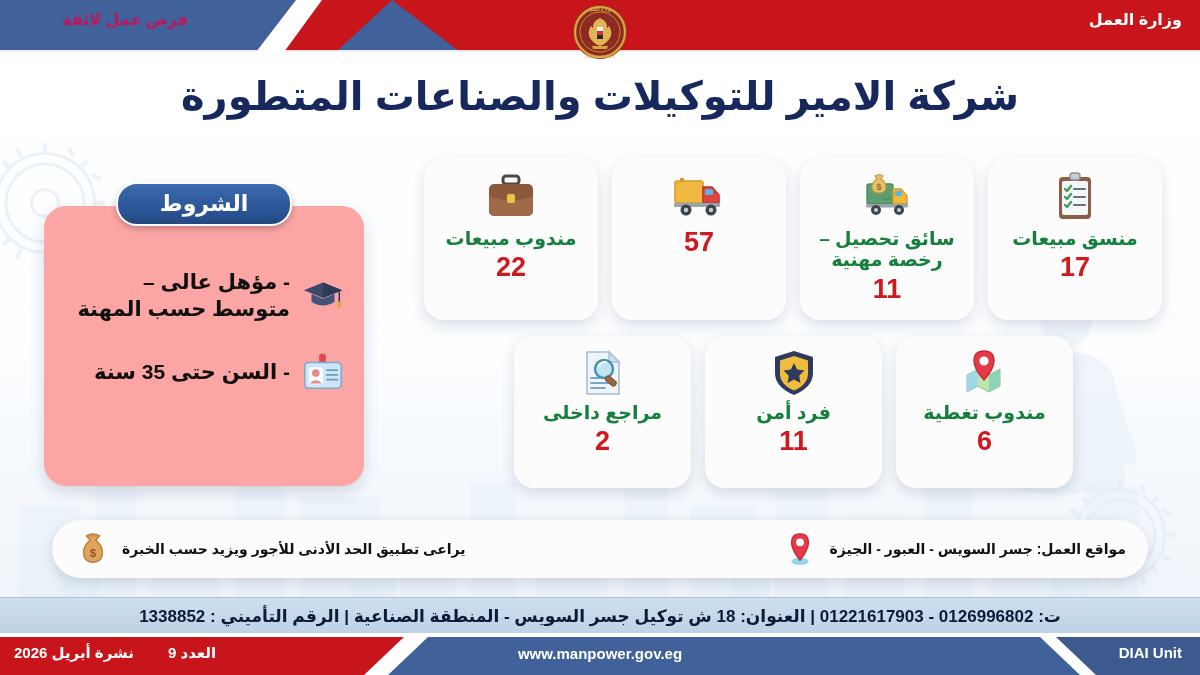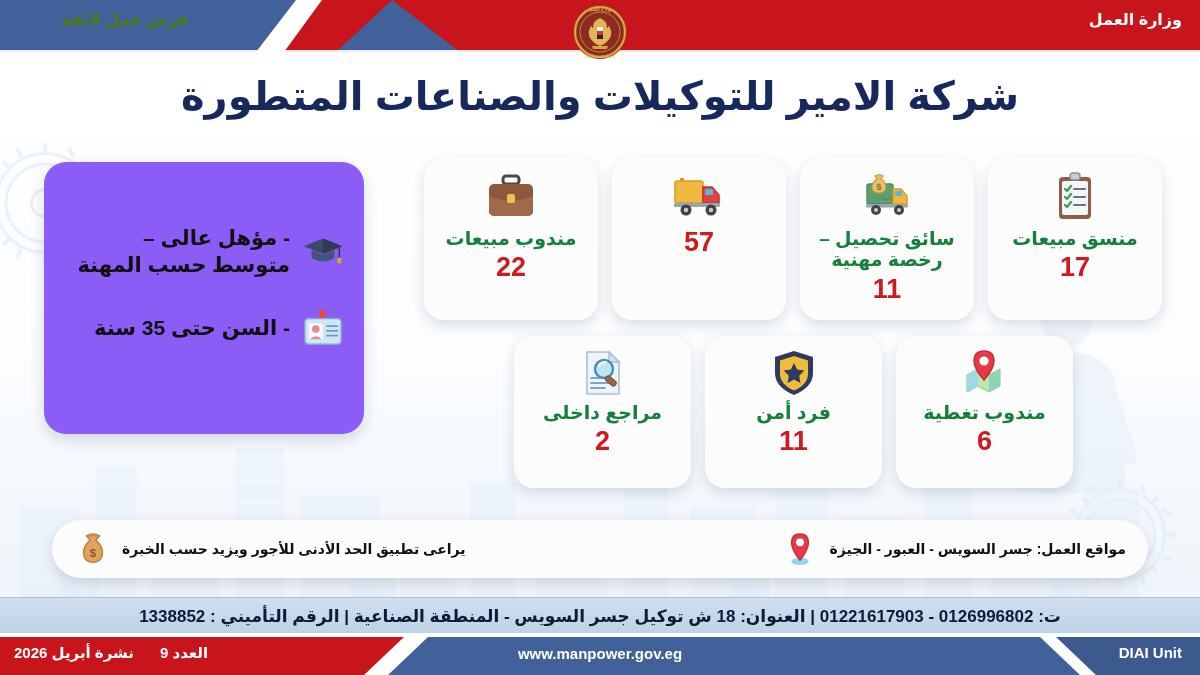--- a/index.html
+++ b/index.html
@@ -15,40 +15,40 @@
   .bg-grad{position:absolute;left:0;right:0;top:60px;bottom:60px;
     background:linear-gradient(180deg,#ffffff 0%,#fbfdff 55%,#eef4fa 100%);}
   .gear{position:absolute;opacity:.5;}
   .skyline{position:absolute;bottom:58px;left:0;width:100%;height:230px;opacity:.55;}
   .worker{position:absolute;right:40px;bottom:95px;width:190px;height:300px;opacity:.5;}
 
   
   .header{position:absolute;top:0;left:0;width:1200px;height:60px;z-index:3;}
   .hdr-svg{position:absolute;inset:0;}
   .hdr-left-label{position:absolute;top:10px;left:0;width:250px;text-align:center;
-    color:#4d7c0f;font-size:16px;font-weight:bold;letter-spacing:.2px;}
+    color:#be185d;font-size:16px;font-weight:bold;letter-spacing:.2px;}
   .hdr-right-label{position:absolute;top:10px;right:18px;
     color:#ffffff;font-size:16px;font-weight:bold;}
   .emblem{position:absolute;top:1px;left:50%;transform:translateX(-50%);width:60px;height:62px;}
 
   
   .title{position:absolute;top:74px;left:0;width:1200px;text-align:center;z-index:4;
     color:#16285c;font-size:40px;font-weight:bold;line-height:1.12;
     letter-spacing:-.4px;
     text-shadow:0 1px 0 rgba(255,255,255,.8);}
 
   
   .cond-wrap{position:absolute;left:44px;top:182px;width:320px;z-index:5;}
   .cond-badge{position:relative;margin:0 auto;width:172px;height:40px;border-radius:21px;
     background:linear-gradient(180deg,#3d6bad 0%,#2d589a 55%,#24497f 100%);
     border:2px solid #ffffff;box-shadow:0 3px 6px rgba(0,0,0,.22);
     display:flex;align-items:center;justify-content:center;
     color:#fff;font-size:22px;font-weight:bold;z-index:2;}
-  .cond-card{position:relative;margin-top:-20px;padding:44px 18px 28px;
-    background:#8b5cf6;border-radius:22px;box-shadow:0 6px 16px rgba(20,40,80,.16);
+  .cond-card{position:relative;margin-top:-20px;padding:44px 18px 36px;
+    background:#fca5a5;border-radius:22px;box-shadow:0 6px 16px rgba(20,40,80,.16);
     min-height:200px;}
   .cond-row{display:flex;align-items:center;justify-content:flex-start;gap:10px;
     margin:18px 0 26px;direction:rtl;}
   .cond-row:last-child{margin-bottom:6px;}
   .cond-icon{flex:0 0 auto;width:46px;height:46px;}
   .cond-text{flex:1;color:#101010;font-size:21px;font-weight:bold;line-height:1.3;
     text-align:right;}
 
   
   .cards{position:absolute;z-index:5;}
@@ -80,21 +80,21 @@
     background:linear-gradient(180deg,#cfdfee 0%,#bcd2e6 100%);
     border-top:1px solid #a9c2da;border-bottom:1px solid #a9c2da;
     display:flex;align-items:center;justify-content:center;
     color:#0b1b38;font-size:17px;font-weight:bold;white-space:nowrap;}
 
   
   .footer{position:absolute;left:0;bottom:0;width:1200px;height:42px;z-index:5;}
   .ftr-svg{position:absolute;inset:0;}
   .ftr-red-txt{position:absolute;left:14px;top:11px;width:260px;color:#fff;
     font-size:15px;font-weight:bold;display:flex;flex-direction:row-reverse;
-    justify-content:flex-start;gap:26px;}
+    justify-content:flex-start;gap:34px;}
   .ftr-center{position:absolute;left:0;right:0;top:12px;text-align:center;color:#fff;
     font-size:15px;font-weight:bold;direction:ltr;}
   .ftr-right{position:absolute;right:18px;top:11px;color:#fff;font-size:15px;
     font-weight:bold;direction:ltr;}
 </style>
 </head>
 <body>
 
 <div id="stage">
 
@@ -204,20 +204,21 @@
       </g>
     </svg>
 
     <div class="hdr-left-label">فرص عمل لائقة</div>
     <div class="hdr-right-label">وزارة العمل</div>
   </div>
 
   <div class="title">شركة الامير للتوكيلات والصناعات المتطورة</div>
 
   <div class="cond-wrap">
+    <div class="cond-badge">الشروط</div>
     <div class="cond-card">
 
       <div class="cond-row">
         <span class="cond-icon">
           <svg viewBox="0 0 48 48" width="46" height="46">
             <path d="M4 19 L24 11 L44 19 L24 27 Z" fill="#3b4a6b"></path>
             <path d="M24 27 L44 19 L24 11 Z" fill="#2e3a56"></path>
             <path d="M12 23 v8 q12 8 24 0 v-8 l-12 5 z" fill="#44537a"></path>
             <path d="M41 20 v11" stroke="#2e3a56" stroke-width="1.6" fill="none"></path>
             <rect x="39" y="31" width="4" height="6" rx="1.6" fill="#e0a62c"></rect>

